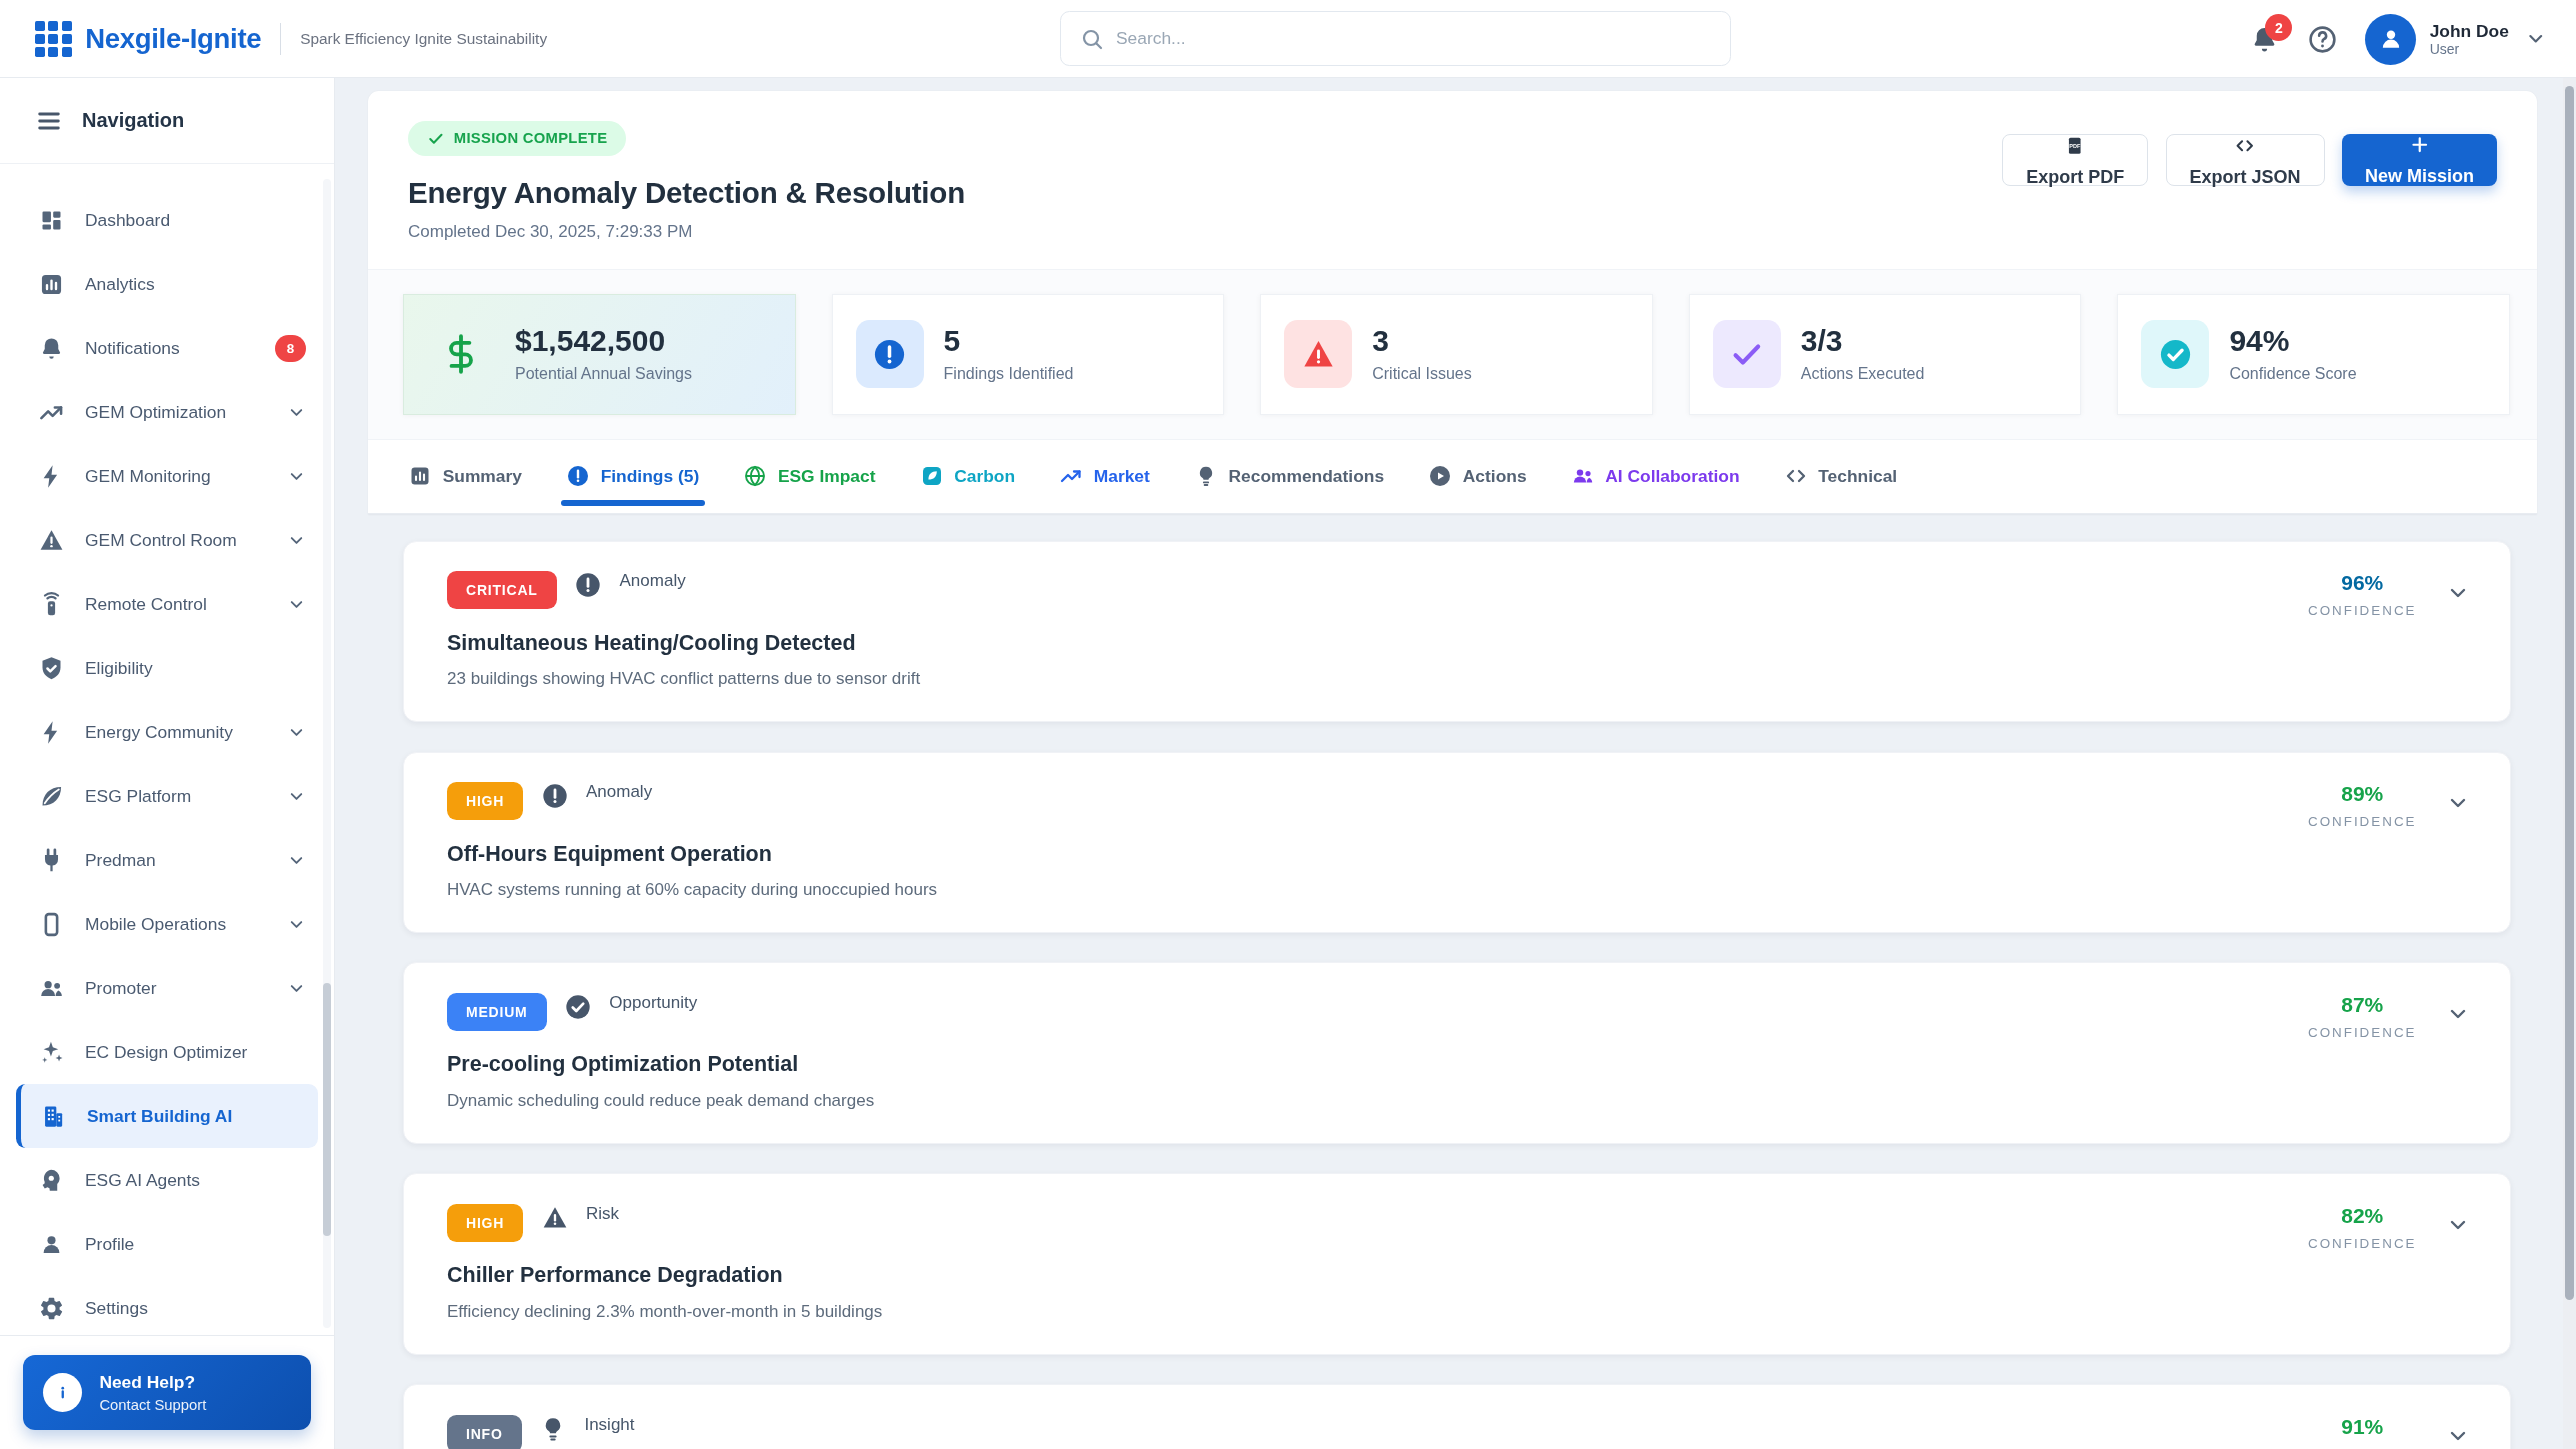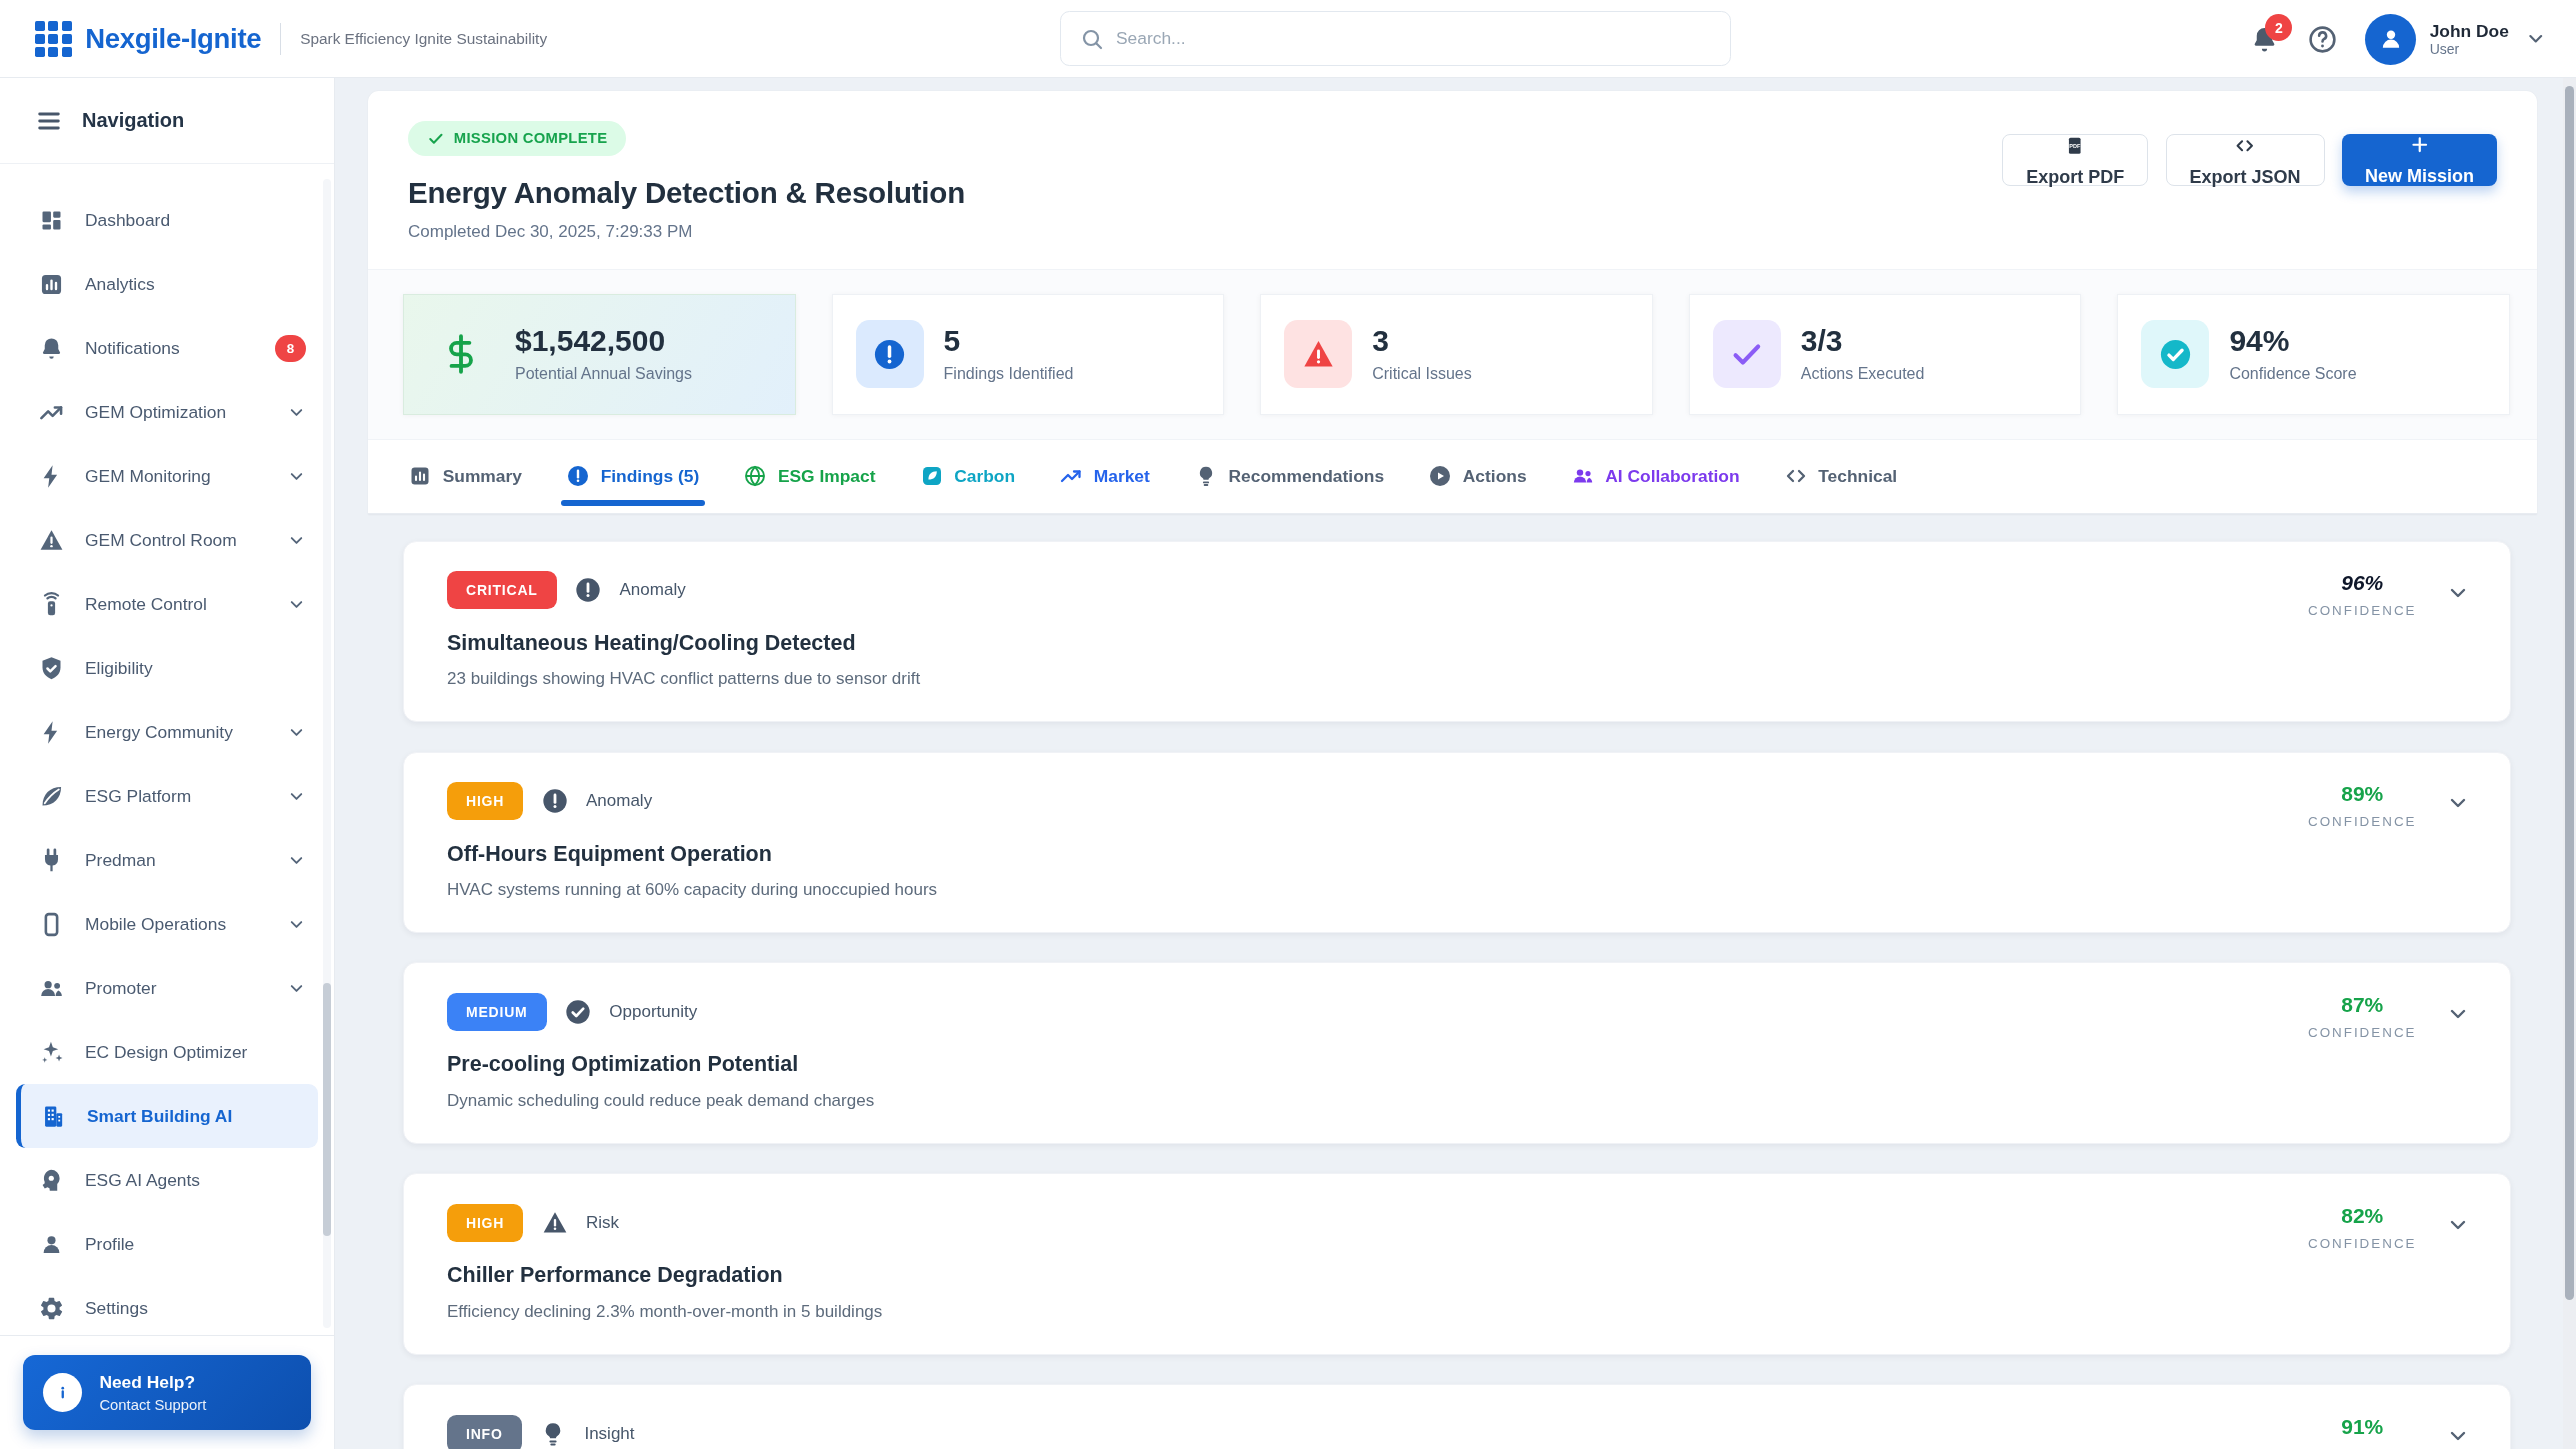--- a/index.html
+++ b/index.html
@@ -101,21 +101,21 @@
     border-top:0.7px solid #f0f3f7; border-bottom:0.7px solid #e8ecf1; }
   .tab { display:flex; align-items:center; gap:10.7px; font-size:17.4px; font-weight:bold;
     position:relative; height:100%; cursor:pointer; white-space:nowrap; }
   .tab .t-ico { width:24px; height:24px; flex:none; }
   .tab.active::after { content:''; position:absolute; left:-5.4px; right:-5.4px; bottom:6.7px; height:6px;
     border-radius:4px; background:#1565d0; }
 
   .findings { padding:27px 65px 0 67px; display:flex; flex-direction:column; gap:29.5px; }
   .fcard { background:#fff; border:0.7px solid #f0f2f6; border-radius:13.4px;
     box-shadow:0 2px 6.7px rgba(16,24,40,.06); padding:29.5px 43px 32px; position:relative; }
-  .f-top { display:flex; align-items:center; gap:17.4px; }
+  .f-top { display:flex; gap:17.4px; }
   .sev { height:38px; display:inline-flex; align-items:center; padding:0 19px; border-radius:9.4px;
     color:#fff; font-size:14px; font-weight:bold; letter-spacing:0.8px; }
   .f-tico { width:28px; height:28px; color:#47566a; flex:none; }
   .f-type { font-size:17px; color:#46566a; font-weight:500; }
   .f-title { margin-top:21.5px; font-size:21.5px; font-weight:bold; color:#22303f; }
   .f-desc { margin-top:13.4px; font-size:17px; color:#5d6b7c; }
   .f-right { position:absolute; top:29.5px; right:40px; display:flex; align-items:flex-start; gap:29.5px; }
   .f-pct { font-size:21px; font-weight:bold; text-align:center; }
   .f-clabel { margin-top:8px; font-size:13.4px; color:#8493a5; letter-spacing:2px; text-align:center; }
   .f-chev { width:24px; height:24px; color:#546274; margin-top:9.4px; cursor:pointer; }
@@ -659,21 +659,21 @@
                 <path d="M12 6.8v6.4" stroke="#fff" stroke-width="2.4" stroke-linecap="round"></path>
                 <circle cx="12" cy="16.8" r="1.3" fill="#fff"></circle>
               </svg>
             </span>
             <span class="f-type">Anomaly</span>
           </div>
           <div class="f-title">Simultaneous Heating/Cooling Detected</div>
           <div class="f-desc">23 buildings showing HVAC conflict patterns due to sensor drift</div>
           <div class="f-right">
             <div>
-              <div class="f-pct" style="color: #0f172a; font-style: italic;">96%</div>
+              <div class="f-pct" style="color: #0369a1;">96%</div>
               <div class="f-clabel">CONFIDENCE</div>
             </div>
             <span class="i f-chev">
               <svg viewBox="0 0 24 24" fill="none" stroke="currentColor" stroke-width="2.4" stroke-linecap="round" stroke-linejoin="round">
                 <path d="M6 9l6 6 6-6"></path>
               </svg>
             </span>
           </div>
         </div>
         <div class="fcard">

